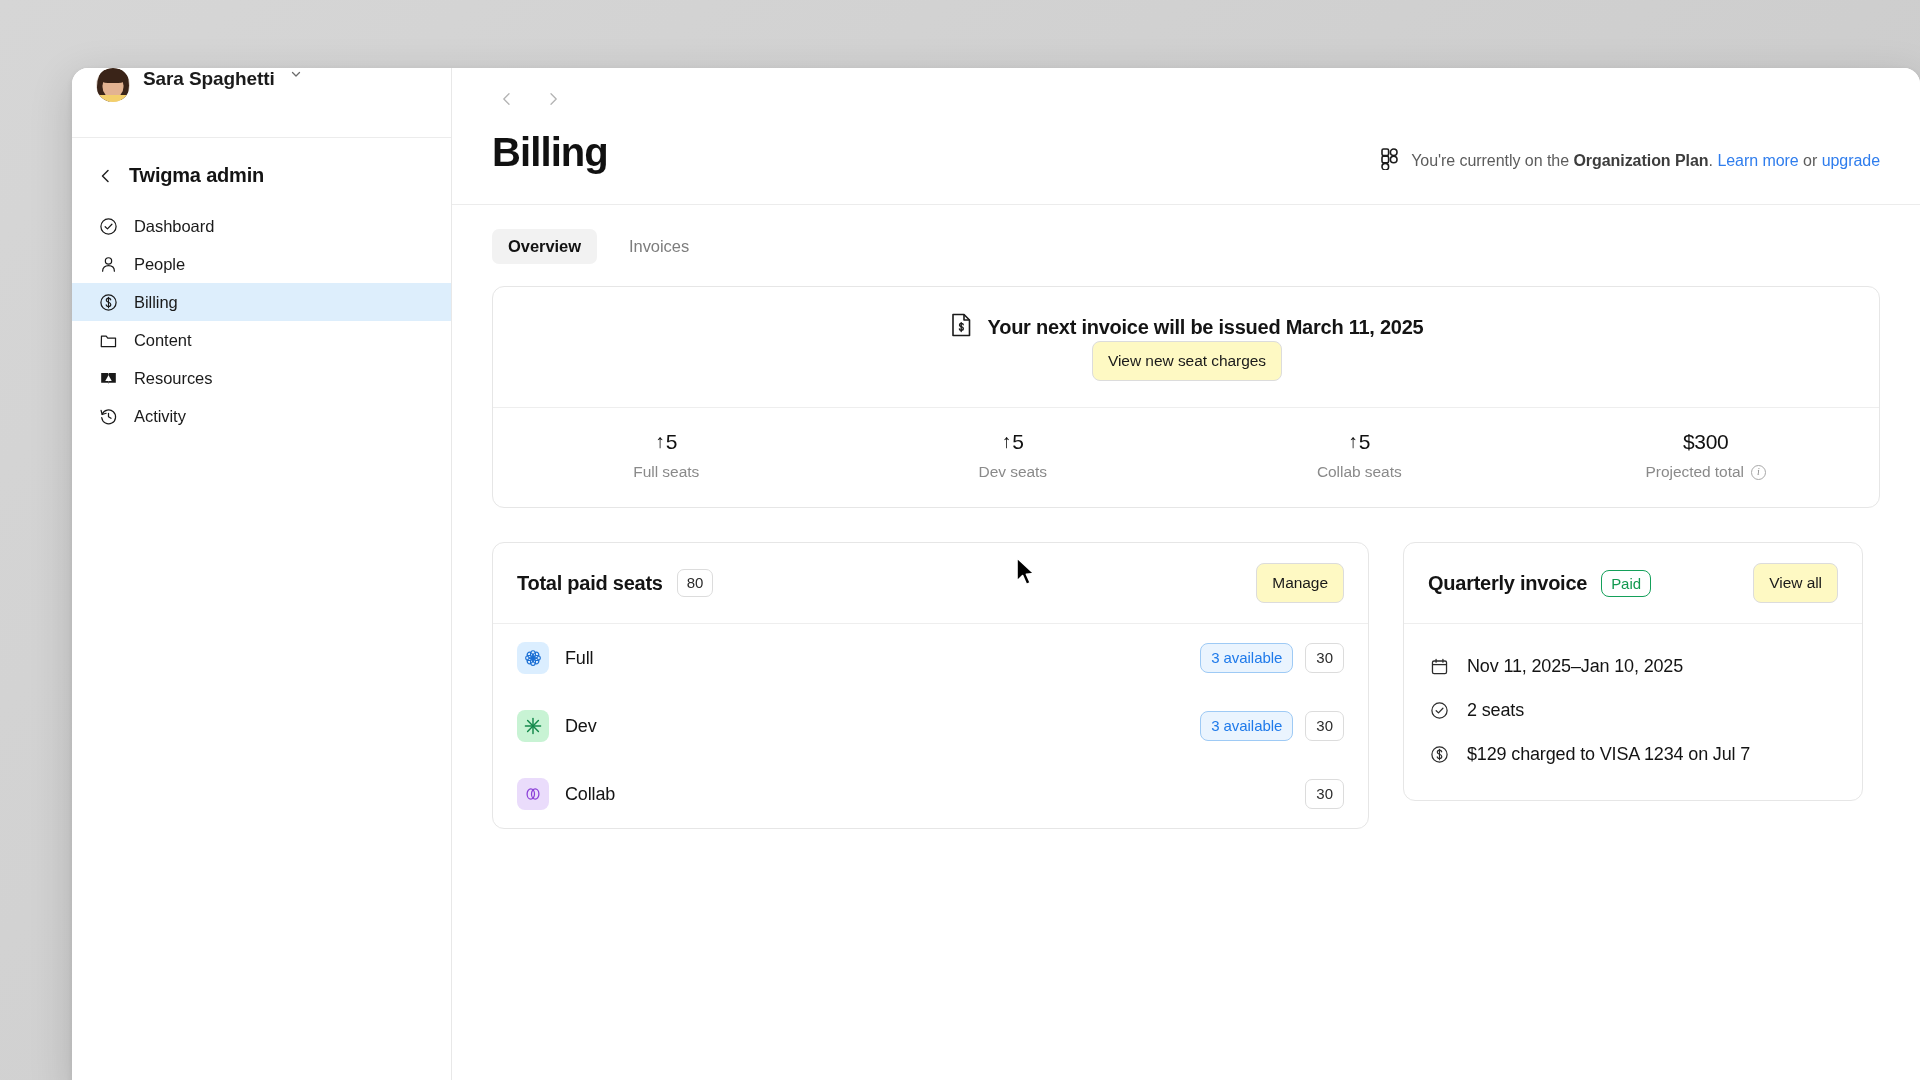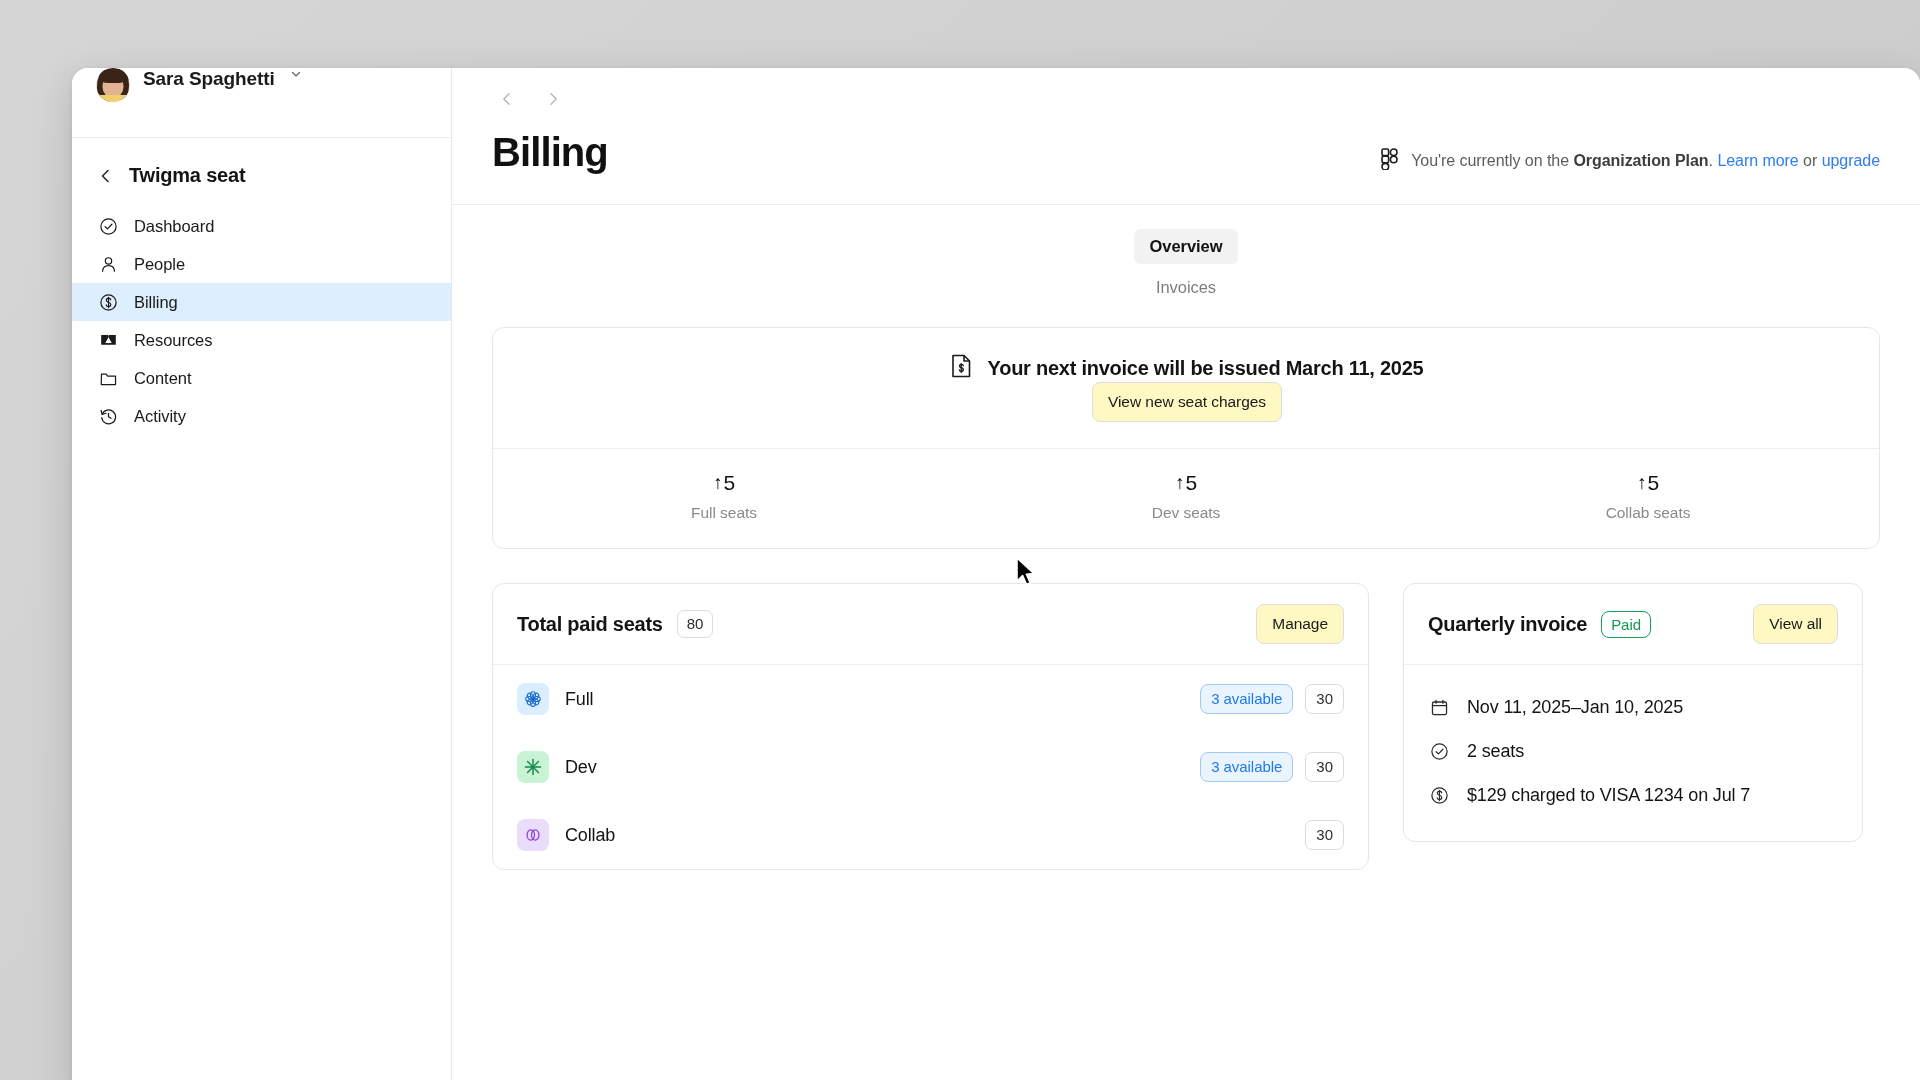--- a/index.html
+++ b/index.html
@@ -174,23 +174,22 @@
     font-size: 16px;
     color: #5c5c5c;
     letter-spacing: -0.05px;
     padding-top: 18px;
   }
   .plan-notice b { color: #3d3d3d; font-weight: 700; }
   .plan-notice a { color: #2f7ded; text-decoration: none; cursor: pointer; }
 
   .tabs {
     display: flex; align-items: center;
-    gap: 6px;
+    gap: 16px;
     padding: 24px 40px 0 40px;
-    flex-direction: column;
   }
   .tab {
     font-size: 16.5px;
     padding: 8px 16px;
     border-radius: 7px;
     color: #7d7d7d;
     cursor: pointer;
     letter-spacing: -0.05px;
   }
   .tab.active {
@@ -417,21 +416,21 @@
             </svg>
         </span>
       </div>
 
       <div class="org-row">
         <span class="org-back">
           <svg width="16" height="16" viewBox="0 0 16 16">
               <path d="M10 2.5 L4.5 8 L10 13.5" stroke="#222" stroke-width="1.5" fill="none" stroke-linecap="round" stroke-linejoin="round"></path>
             </svg>
         </span>
-        <span class="org-title">Twigma seat</span>
+        <span class="org-title">Twigma admin</span>
       </div>
 
       <nav class="nav">
 
         <div class="nav-item">
           <span class="nav-icon">
             <svg width="19" height="19" viewBox="0 0 20 20">
                 <circle cx="10" cy="10" r="8" stroke="#1a1a1a" stroke-width="1.3" fill="none"></circle>
                 <path d="M6.5 10.2 L8.9 12.5 L13.6 7.6" stroke="#1a1a1a" stroke-width="1.3" fill="none" stroke-linecap="round" stroke-linejoin="round"></path>
               </svg>
@@ -456,35 +455,35 @@
                 <path d="M10 4.6 V15.4" stroke="#1a1a1a" stroke-width="1.2" stroke-linecap="round"></path>
                 <path d="M12.3 7.2 C12.3 6.1 11.2 5.6 10 5.6 C8.6 5.6 7.7 6.3 7.7 7.5 C7.7 10.2 12.4 9.2 12.4 12 C12.4 13.3 11.4 14.2 10 14.2 C8.6 14.2 7.6 13.6 7.6 12.4" stroke="#1a1a1a" stroke-width="1.25" fill="none" stroke-linecap="round"></path>
               </svg>
           </span>
           <span class="nav-label">Billing</span>
         </div>
 
         <div class="nav-item">
           <span class="nav-icon">
             <svg width="19" height="19" viewBox="0 0 20 20">
+                <path d="M2.6 5.4 h5 l1.6 2 h8.2 v9 h-15 z" stroke="#1a1a1a" stroke-width="1.3" fill="none" stroke-linejoin="round"></path>
+              </svg>
+          </span>
+          <span class="nav-label">Content</span>
+        </div>
+
+        <div class="nav-item">
+          <span class="nav-icon">
+            <svg width="19" height="19" viewBox="0 0 20 20">
               <path d="M2.3 4.2 h6.4 c0.7 0 1.3 0.6 1.3 1.3 v10.3 c0 -0.7 -0.6 -1.3 -1.3 -1.3 h-6.4 z" fill="#1a1a1a"></path>
               <path d="M17.7 4.2 h-6.4 c-0.7 0 -1.3 0.6 -1.3 1.3 v10.3 c0 -0.7 0.6 -1.3 1.3 -1.3 h6.4 z" fill="#1a1a1a"></path>
               <path d="M10 6.5 L13.4 12.6 H6.6 Z" fill="#ffffff"></path>
             </svg>
           </span>
           <span class="nav-label">Resources</span>
-        </div>
-
-        <div class="nav-item">
-          <span class="nav-icon">
-            <svg width="19" height="19" viewBox="0 0 20 20">
-                <path d="M2.6 5.4 h5 l1.6 2 h8.2 v9 h-15 z" stroke="#1a1a1a" stroke-width="1.3" fill="none" stroke-linejoin="round"></path>
-              </svg>
-          </span>
-          <span class="nav-label">Content</span>
         </div>
 
         <div class="nav-item">
           <span class="nav-icon">
             <svg width="19" height="19" viewBox="0 0 20 20">
               <path d="M3.4 7.6 A7.3 7.3 0 1 1 2.9 11.3" stroke="#1a1a1a" stroke-width="1.3" fill="none" stroke-linecap="round"></path>
               <path d="M2.2 3.6 L3.3 7.9 L7.5 6.6" stroke="#1a1a1a" stroke-width="1.3" fill="none" stroke-linecap="round" stroke-linejoin="round"></path>
               <path d="M10 6.6 V10.3 L12.6 11.9" stroke="#1a1a1a" stroke-width="1.3" fill="none" stroke-linecap="round" stroke-linejoin="round"></path>
             </svg>
           </span>
@@ -571,20 +570,29 @@
                 </div>
             </div>
             <div class="stat">
               <div class="stat-val">
                 <span class="arrow">↑</span>
                   <span>5</span>
               </div>
               <div class="stat-lbl">
                   <span>Collab seats</span>
                 </div>
+            </div>
+            <div class="stat">
+              <div class="stat-val">
+                <span>$300</span>
+              </div>
+              <div class="stat-lbl">
+                <span>Projected total</span>
+                <span class="info-i">i</span>
+              </div>
             </div>
           </div>
         </section>
 
         <div class="lower">
 
           <section class="card seats-card">
             <div class="card-head">
               <div class="card-head-left">
                 <span class="card-title">Total paid seats</span>

